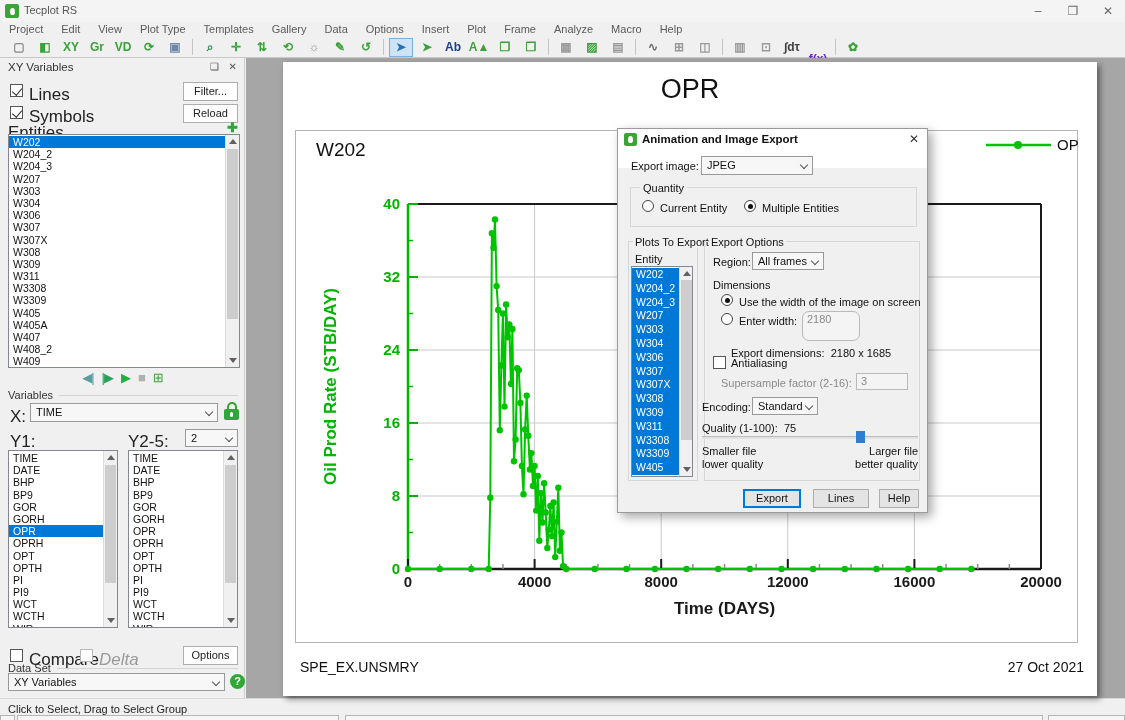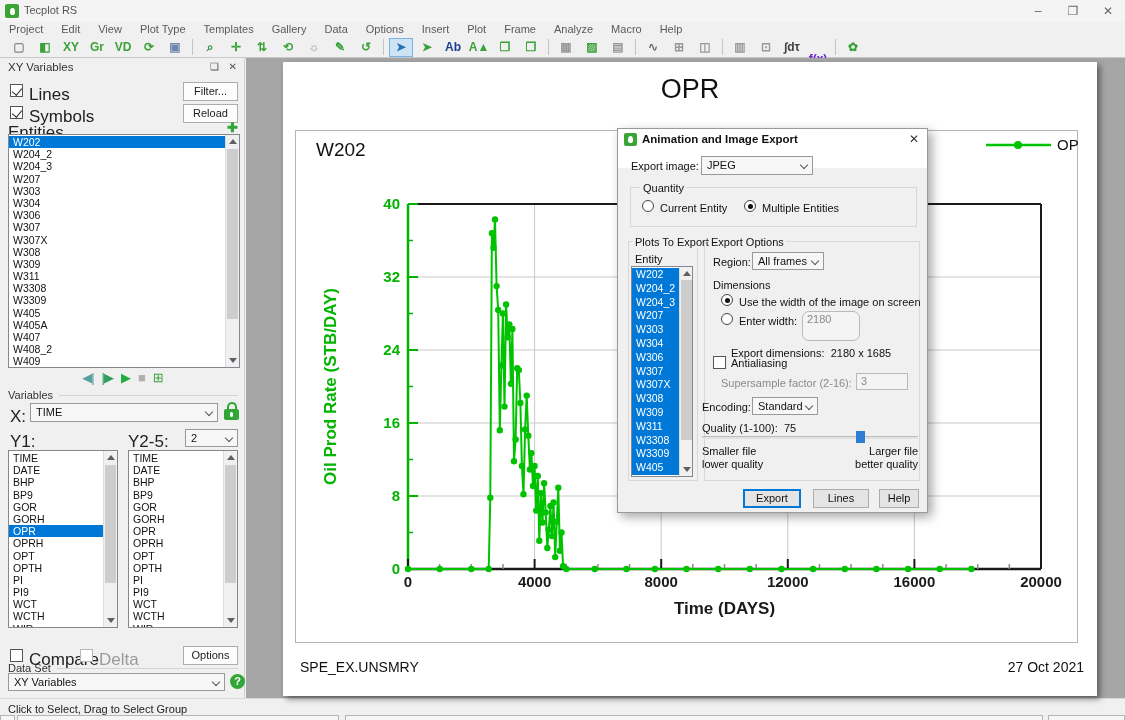--- a/index.html
+++ b/index.html
@@ -266,21 +266,21 @@
       <div class="sb-up"></div>
       <div class="sb-thumb" style="top:14px; height:118px;"></div>
       <div class="sb-dn"></div>
     </div>
   </div>
 
   <div class="group-hdr" style="left:8px; top:604px; width:230px;">Data Set</div>
   <div class="cb" style="left:10px; top:591px;"></div>
   <div class="cb-label" style="left:29px; top:592px;">Compare</div>
   <div class="cb disabled" style="left:80px; top:591px;"></div>
-  <div class="cb-label" style="left:99px; top:592px; color:#9a9a9a;">Delta</div>
+  <div class="cb-label" style="left:99px; top:592px; color:#9a9a9a;font-style:italic;">Delta</div>
   <div class="btn" style="left:183px; top:588px; width:55px; height:19px; line-height:17px;">Options</div>
 
   <div class="combo" style="left:8px; top:615px; width:217px; height:18px; line-height:16px;">
     <span>XY Variables</span><span class="chev"></span>
   </div>
   <div id="help-icon" style="left:230px; top:616px;">?</div>
 </div>
 
 <div id="statusbar">
   <div id="status-text">Click to Select, Drag to Select Group</div>

